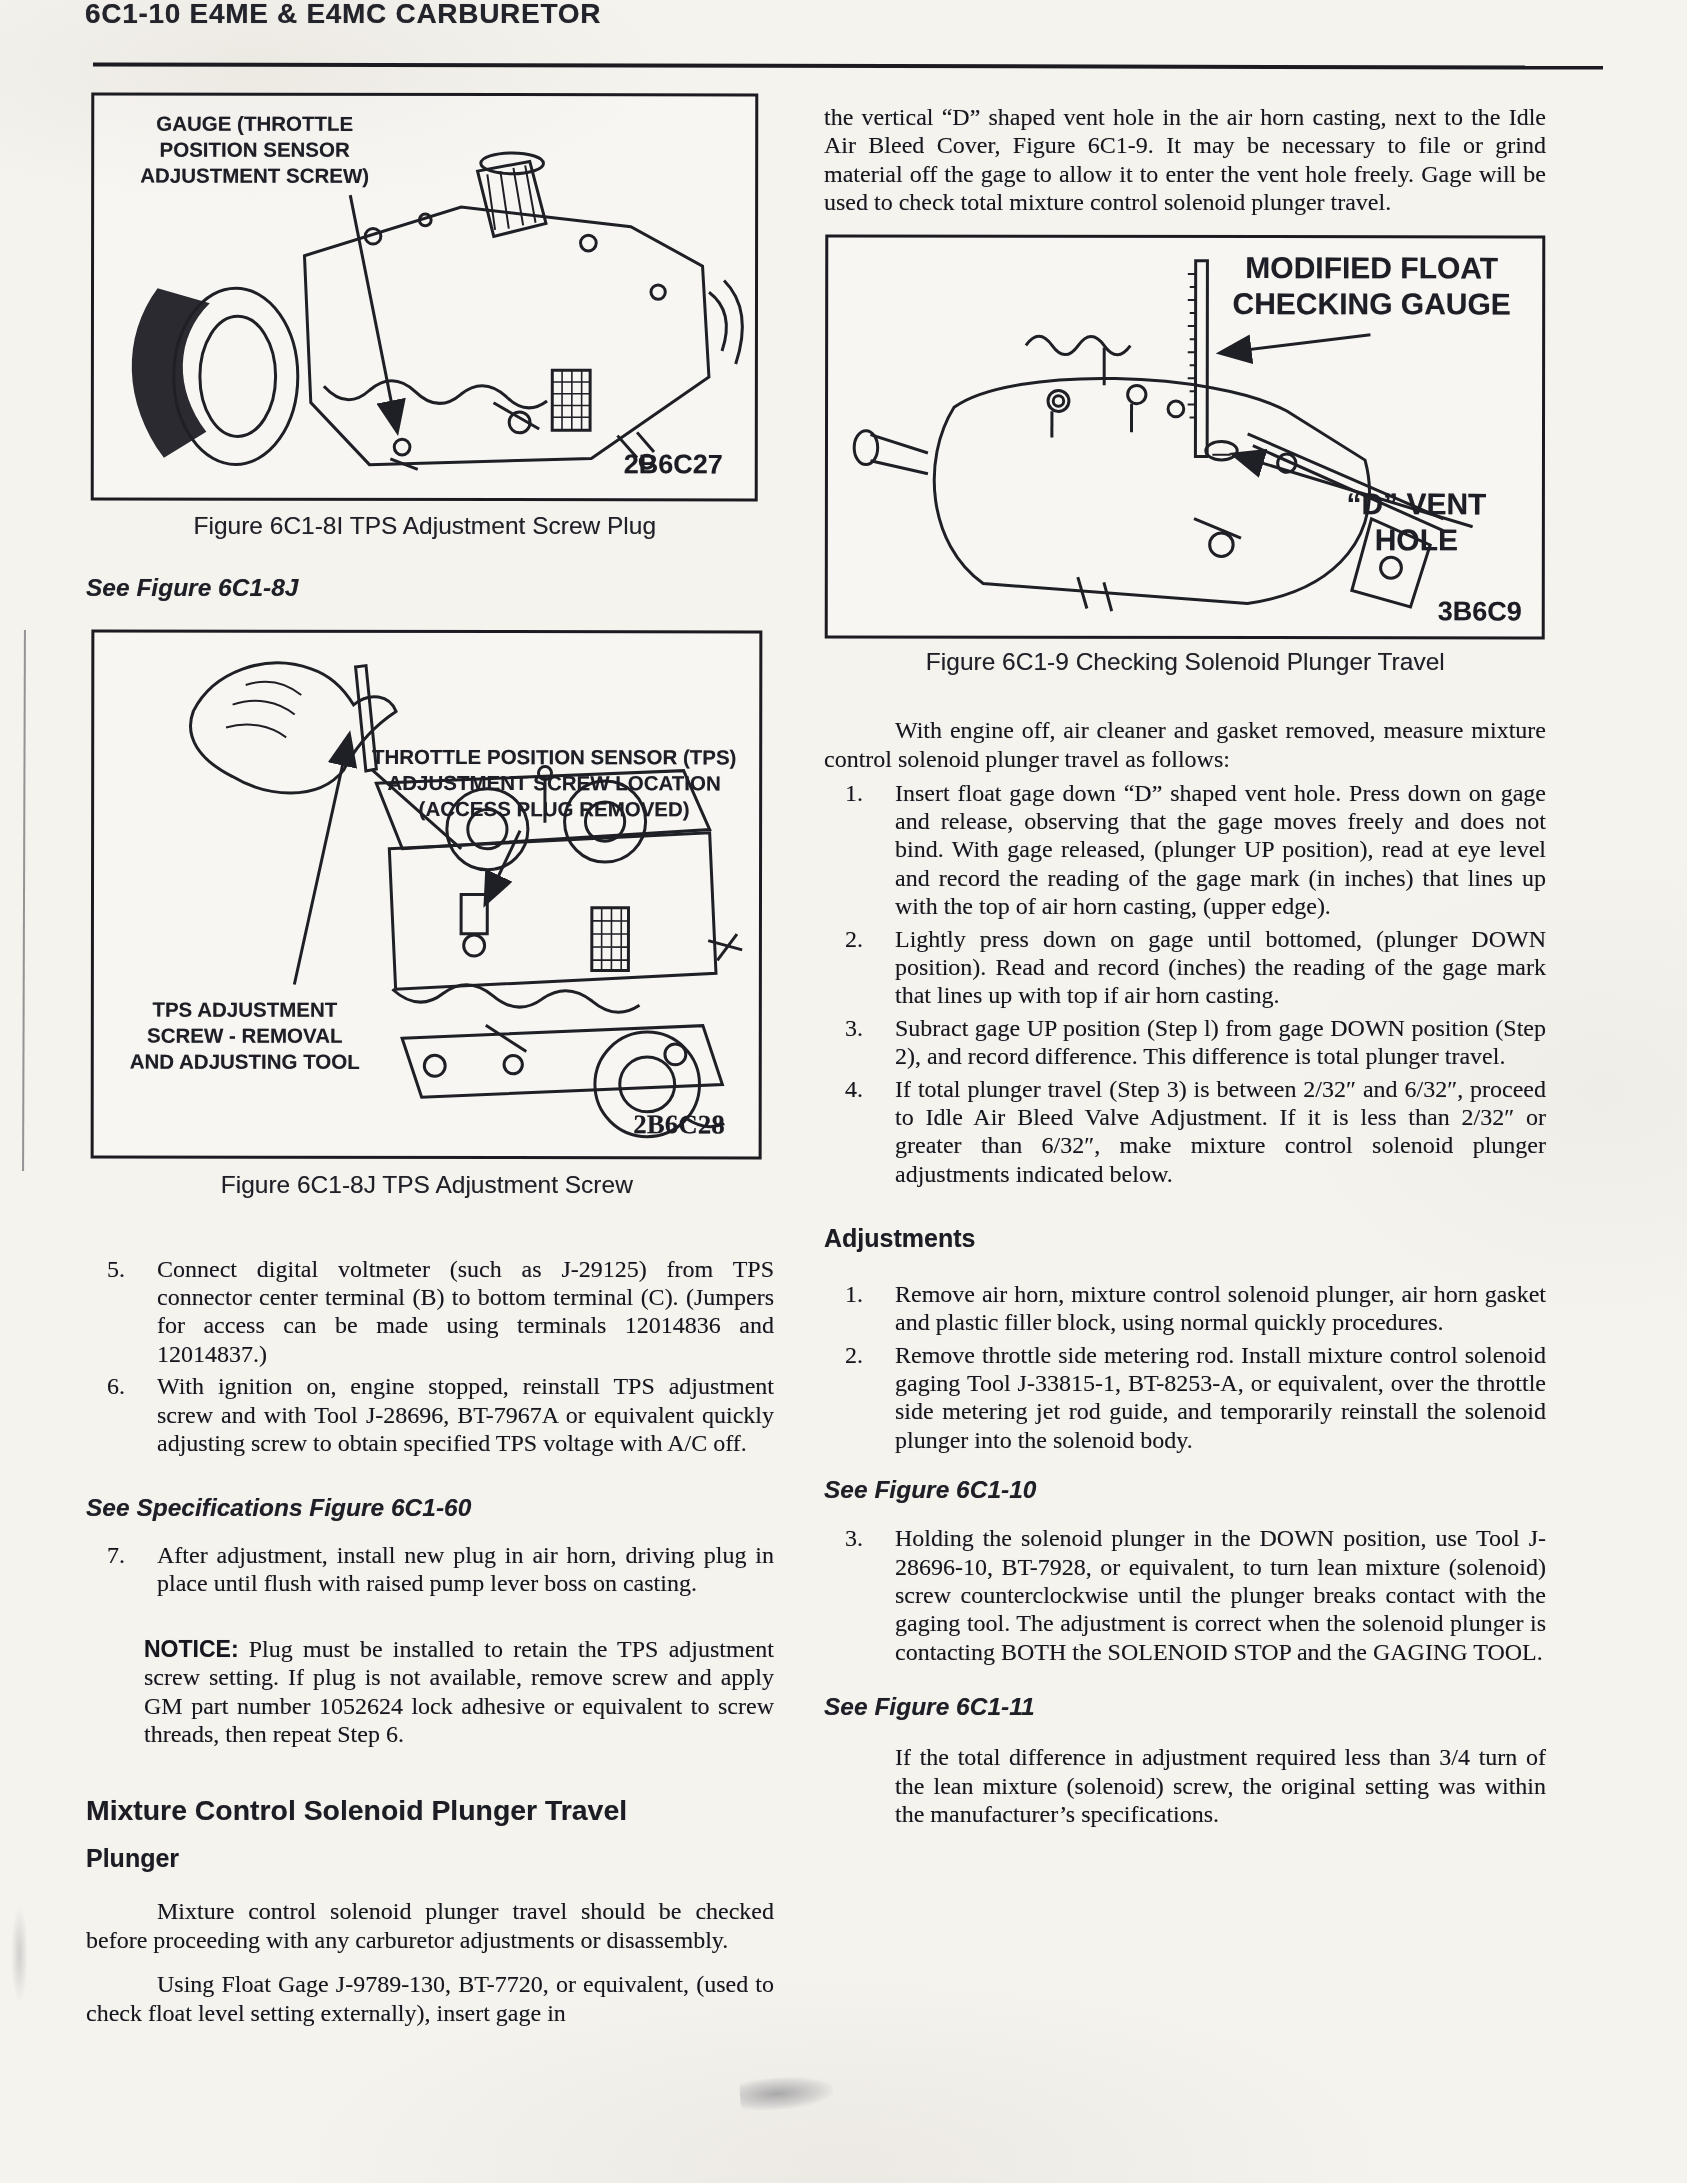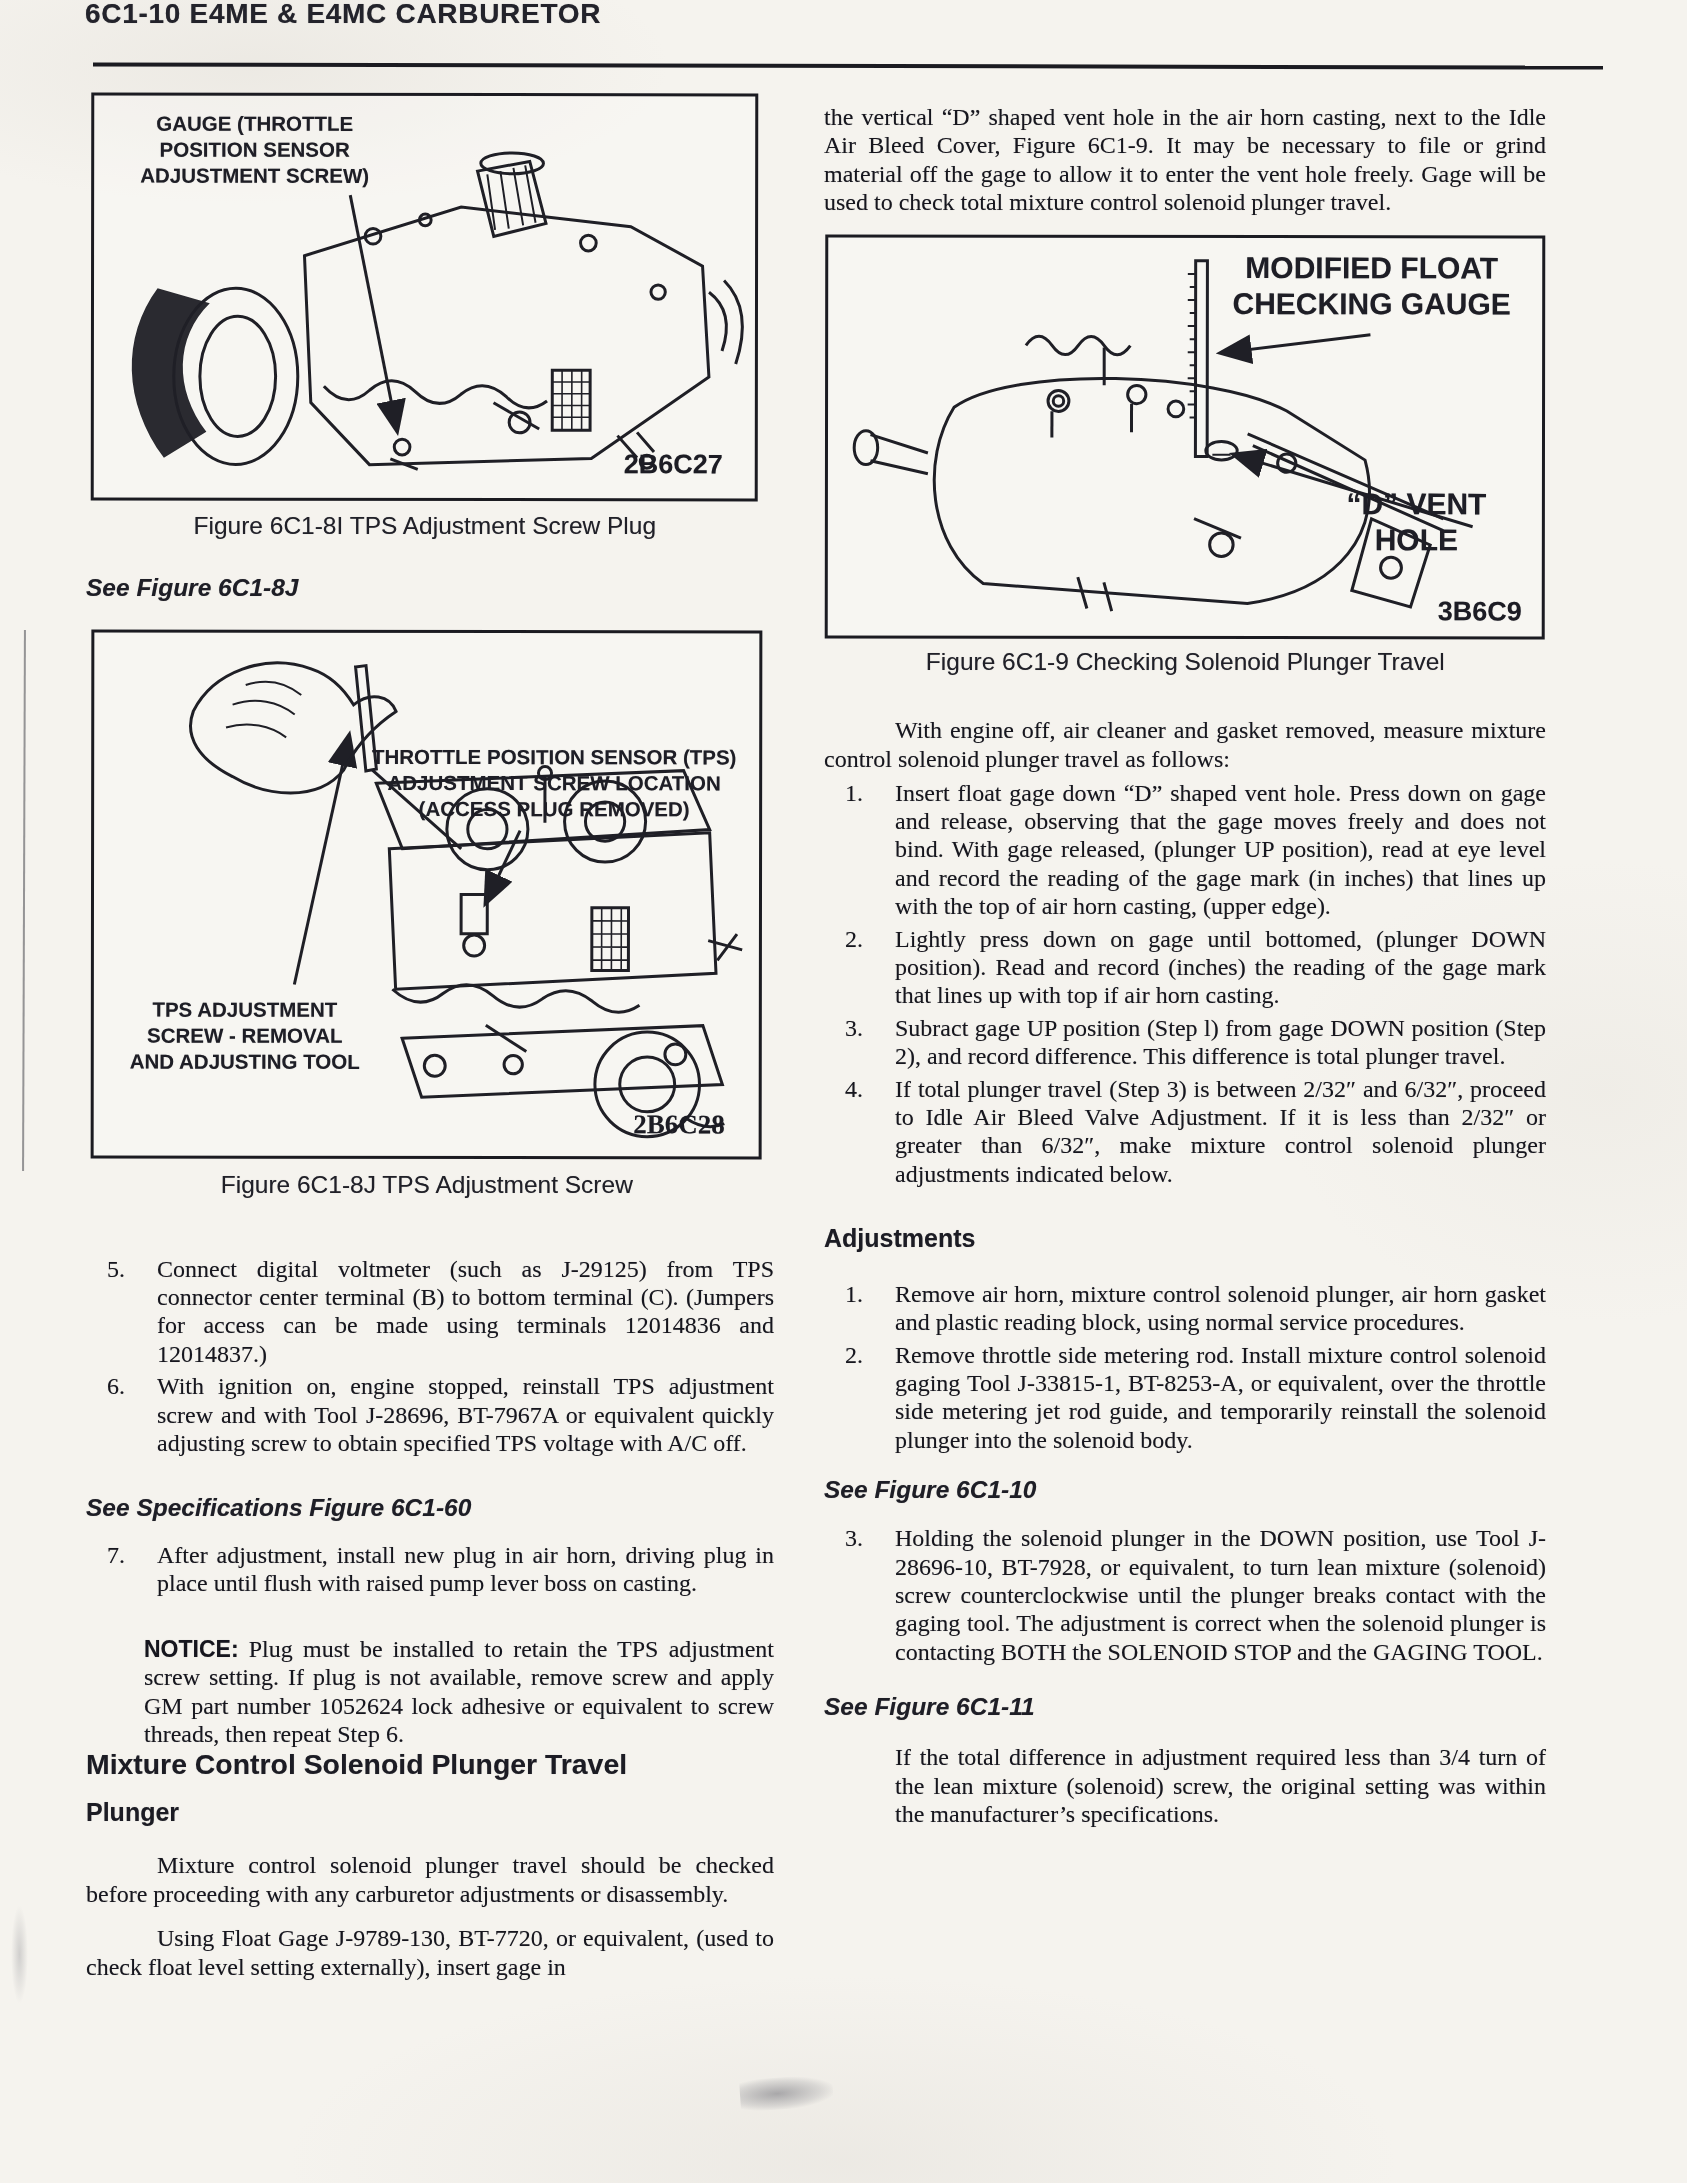--- a/index.html
+++ b/index.html
@@ -176,21 +176,21 @@
 
     <div class="step serif" style="margin-top:18.5px;">
       <span class="num">7.</span>
       <span class="itext">After adjustment, install new plug in air horn, driving plug in place until flush with raised pump lever boss on casting.</span>
     </div>
 
     <div class="serif" style="margin-top:37px;margin-left:58px;">
       <span class="notice-label">NOTICE:</span><span> Plug must be installed to retain the TPS adjustment screw setting. If plug is not available, remove screw and apply GM part number 1052624 lock adhesive or equivalent to screw threads, then repeat Step 6.</span>
     </div>
 
-    <div class="h-main" style="">Mixture Control Solenoid Plunger Travel</div>
+    <div class="h-main" style="margin-top:46px;">Mixture Control Solenoid Plunger Travel</div>
     <div class="h-sub" style="margin-top:17px;">Plunger</div>
 
     <div class="serif indent" style="margin-top:24px;">Mixture control solenoid plunger travel should be checked before proceeding with any carburetor adjustments or disassembly.</div>
     <div class="serif indent" style="margin-top:16px;">Using Float Gage J-9789-130, BT-7720, or equivalent, (used to check float level setting externally), insert gage in</div>
   </div>
 
   <div class="col col-right">
 
     <div class="serif">the vertical “D” shaped vent hole in the air horn casting, next to the Idle Air Bleed Cover, Figure 6C1-9. It may be necessary to file or grind material off the gage to allow it to enter the vent hole freely. Gage will be used to check total mixture control solenoid plunger travel.</div>
 
@@ -257,21 +257,21 @@
         <span class="num">4.</span>
         <span class="itext">If total plunger travel (Step 3) is between 2/32″ and 6/32″, proceed to Idle Air Bleed Valve Adjustment. If it is less than 2/32″ or greater than 6/32″, make mixture control solenoid plunger adjustments indicated below.</span>
       </div>
     </div>
 
     <div class="h-sub" style="margin-top:36px;">Adjustments</div>
 
     <div style="margin-top:26.5px;">
       <div class="step serif">
         <span class="num">1.</span>
-        <span class="itext">Remove air horn, mixture control solenoid plunger, air horn gasket and plastic reading block, using normal service procedures.</span>
+        <span class="itext">Remove air horn, mixture control solenoid plunger, air horn gasket and plastic filler block, using normal quickly procedures.</span>
       </div>
       <div class="step serif">
         <span class="num">2.</span>
         <span class="itext">Remove throttle side metering rod. Install mixture control solenoid gaging Tool J-33815-1, BT-8253-A, or equivalent, over the throttle side metering jet rod guide, and temporarily reinstall the solenoid plunger into the solenoid body.</span>
       </div>
     </div>
 
     <div class="see-ref" style="margin-top:22px;">See Figure 6C1-10</div>
 
     <div class="step serif" style="margin-top:20px;">

